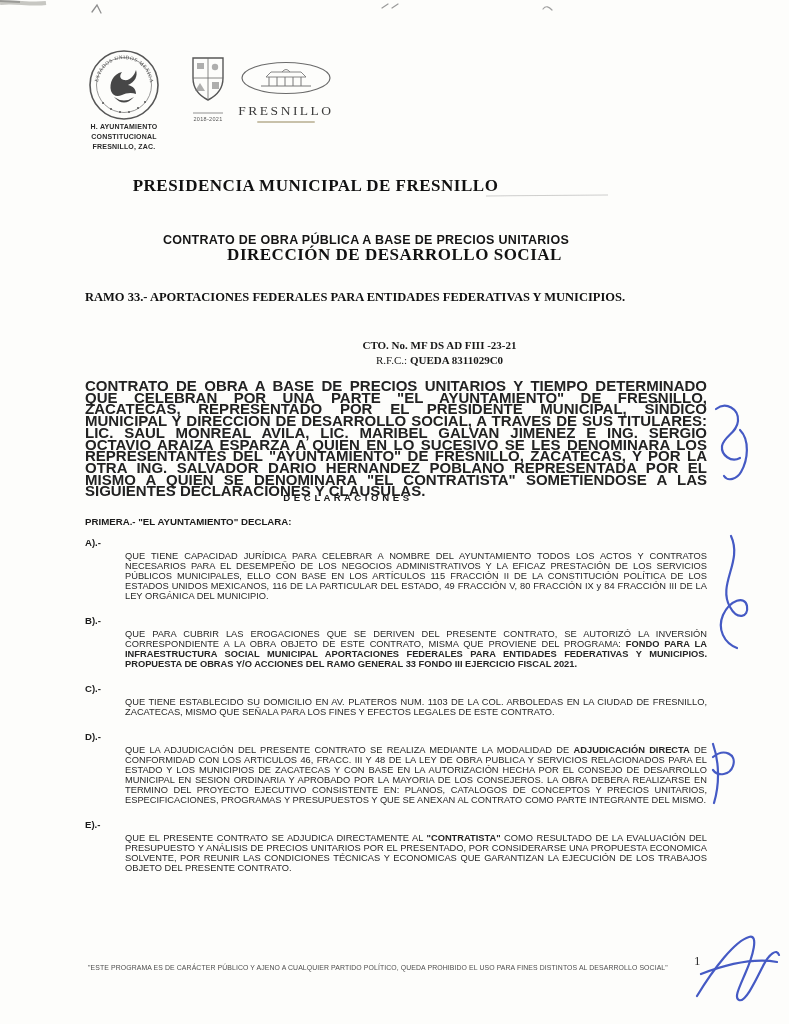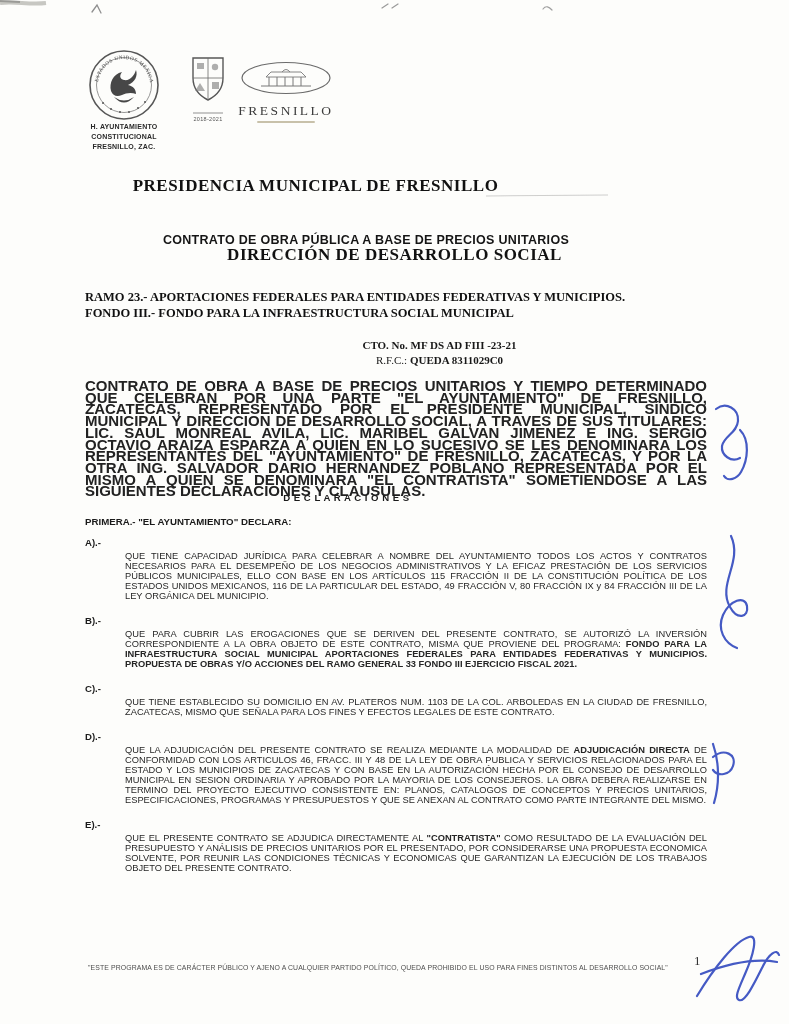--- a/index.html
+++ b/index.html
@@ -129,22 +129,21 @@
     <div class="fres-word">FRESNILLO</div>
     <div class="fres-tag"></div>
   </div>
 
   <div class="abs title1">PRESIDENCIA MUNICIPAL DE FRESNILLO</div>
   <div class="abs title2">DIRECCIÓN DE DESARROLLO SOCIAL</div>
   <div class="abs title-underline"></div>
   <div class="abs subtitle">CONTRATO DE OBRA PÚBLICA A BASE DE PRECIOS UNITARIOS</div>
 
   <div class="abs ramo">
-    <div>RAMO 23.- APORTACIONES FEDERALES PARA ENTIDADES FEDERATIVAS Y MUNICIPIOS.</div>
-    <div>FONDO III.- FONDO PARA LA INFRAESTRUCTURA SOCIAL MUNICIPAL</div>
+    <div>RAMO 33.- APORTACIONES FEDERALES PARA ENTIDADES FEDERATIVAS Y MUNICIPIOS.</div>
   </div>
 
   <div class="abs cto-block">
     <div><span class="val">CTO. No. </span><span class="val">MF DS AD FIII -23-21</span></div>
     <div><span>R.F.C.: </span><span class="val">QUEDA 8311029C0</span></div>
   </div>
 
   <p class="abs intro">CONTRATO DE OBRA A BASE DE PRECIOS UNITARIOS Y TIEMPO DETERMINADO QUE CELEBRAN POR UNA PARTE "EL AYUNTAMIENTO" DE FRESNILLO, ZACATECAS, REPRESENTADO POR EL PRESIDENTE MUNICIPAL, SÍNDICO MUNICIPAL Y DIRECCION DE DESARROLLO SOCIAL, A TRAVES DE SUS TITULARES: LIC. SAUL MONREAL AVILA, LIC. MARIBEL GALVAN JIMENEZ E ING. SERGIO OCTAVIO ARAIZA ESPARZA A QUIEN EN LO SUCESIVO SE LES DENOMINARA LOS REPRESENTANTES DEL "AYUNTAMIENTO" DE FRESNILLO, ZACATECAS, Y POR LA OTRA ING. SALVADOR DARIO HERNANDEZ POBLANO REPRESENTADA POR EL MISMO A QUIEN SE DENOMINARA "EL CONTRATISTA" SOMETIENDOSE A LAS SIGUIENTES DECLARACIONES Y CLAUSULAS.</p>
 
   <div class="abs decl-head">D E C L A R A C I O N E S</div>

